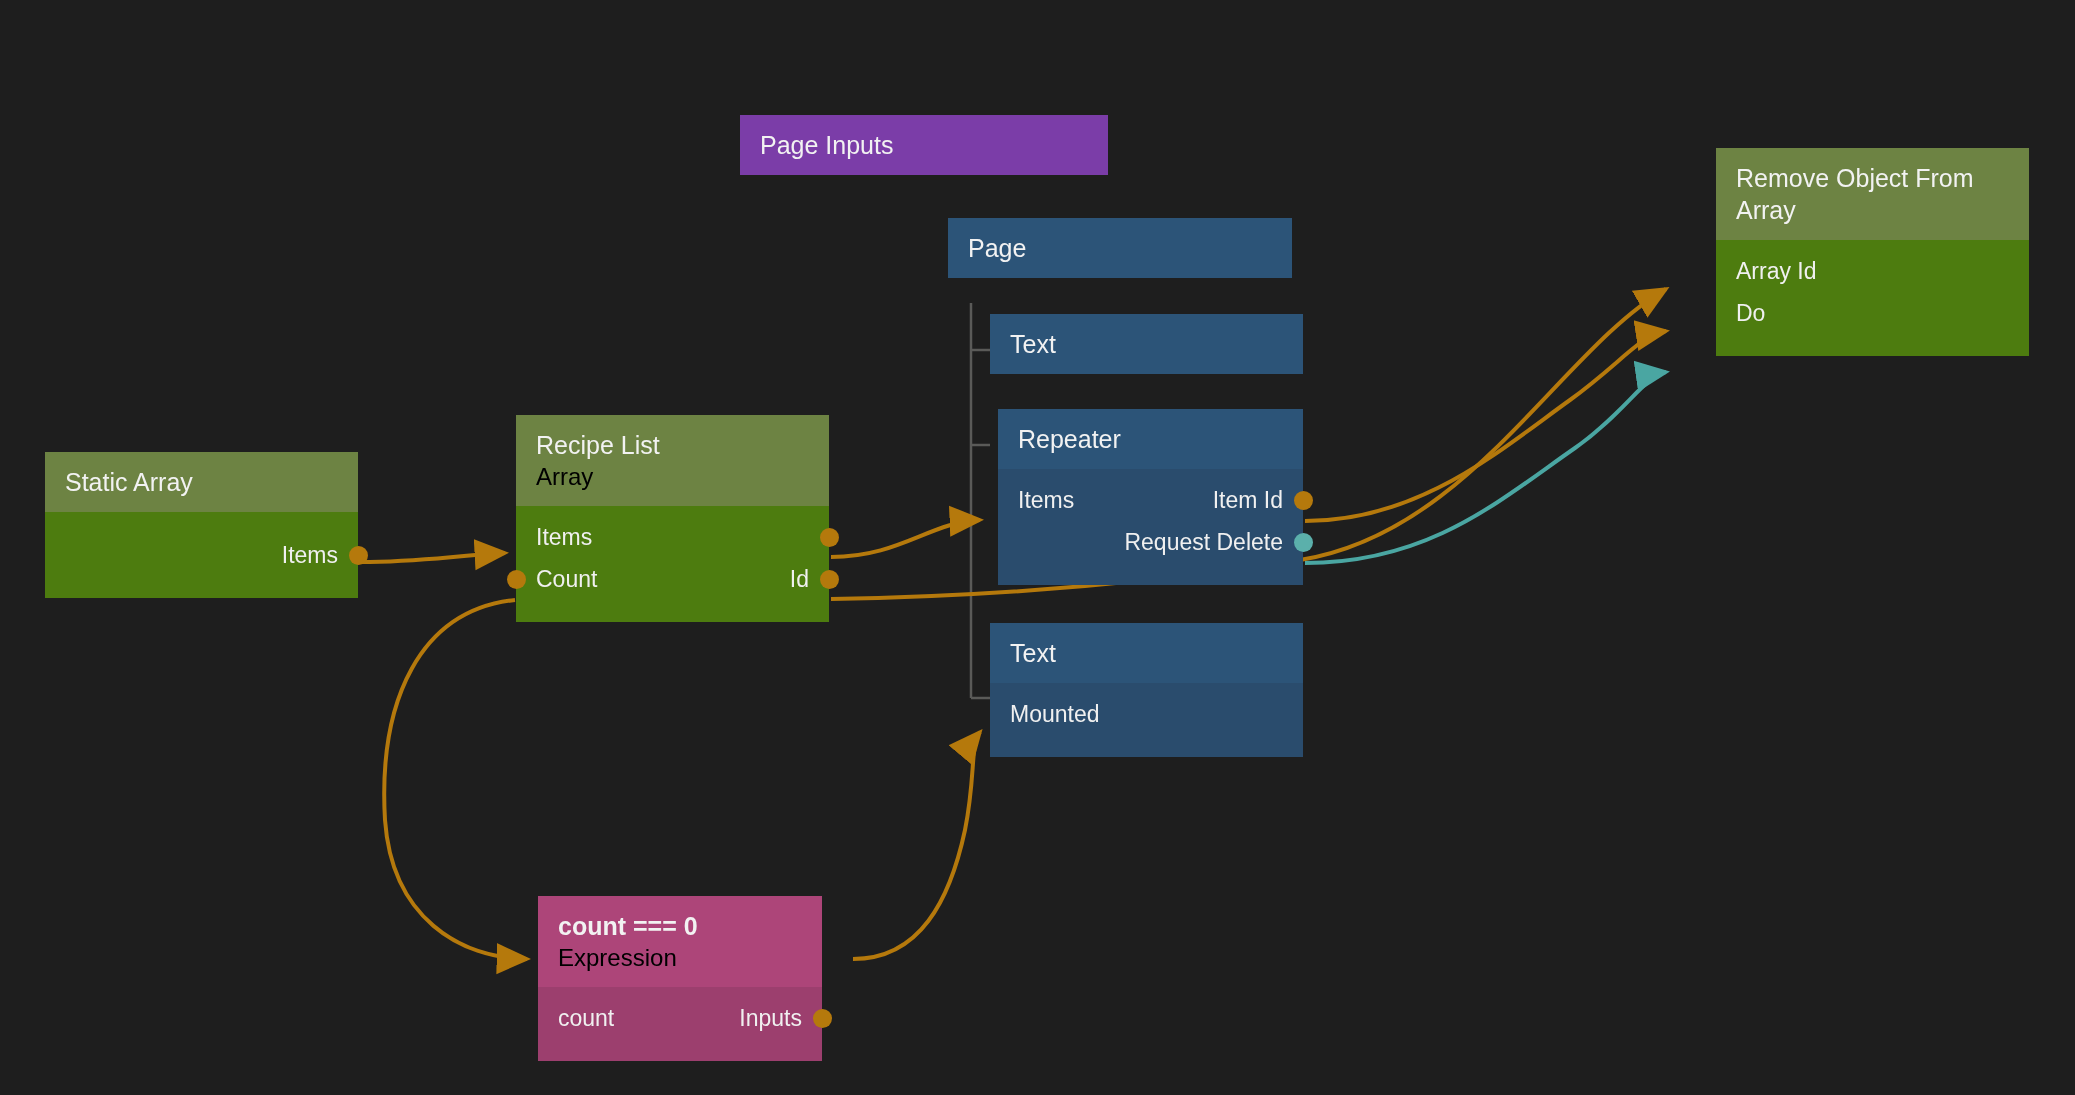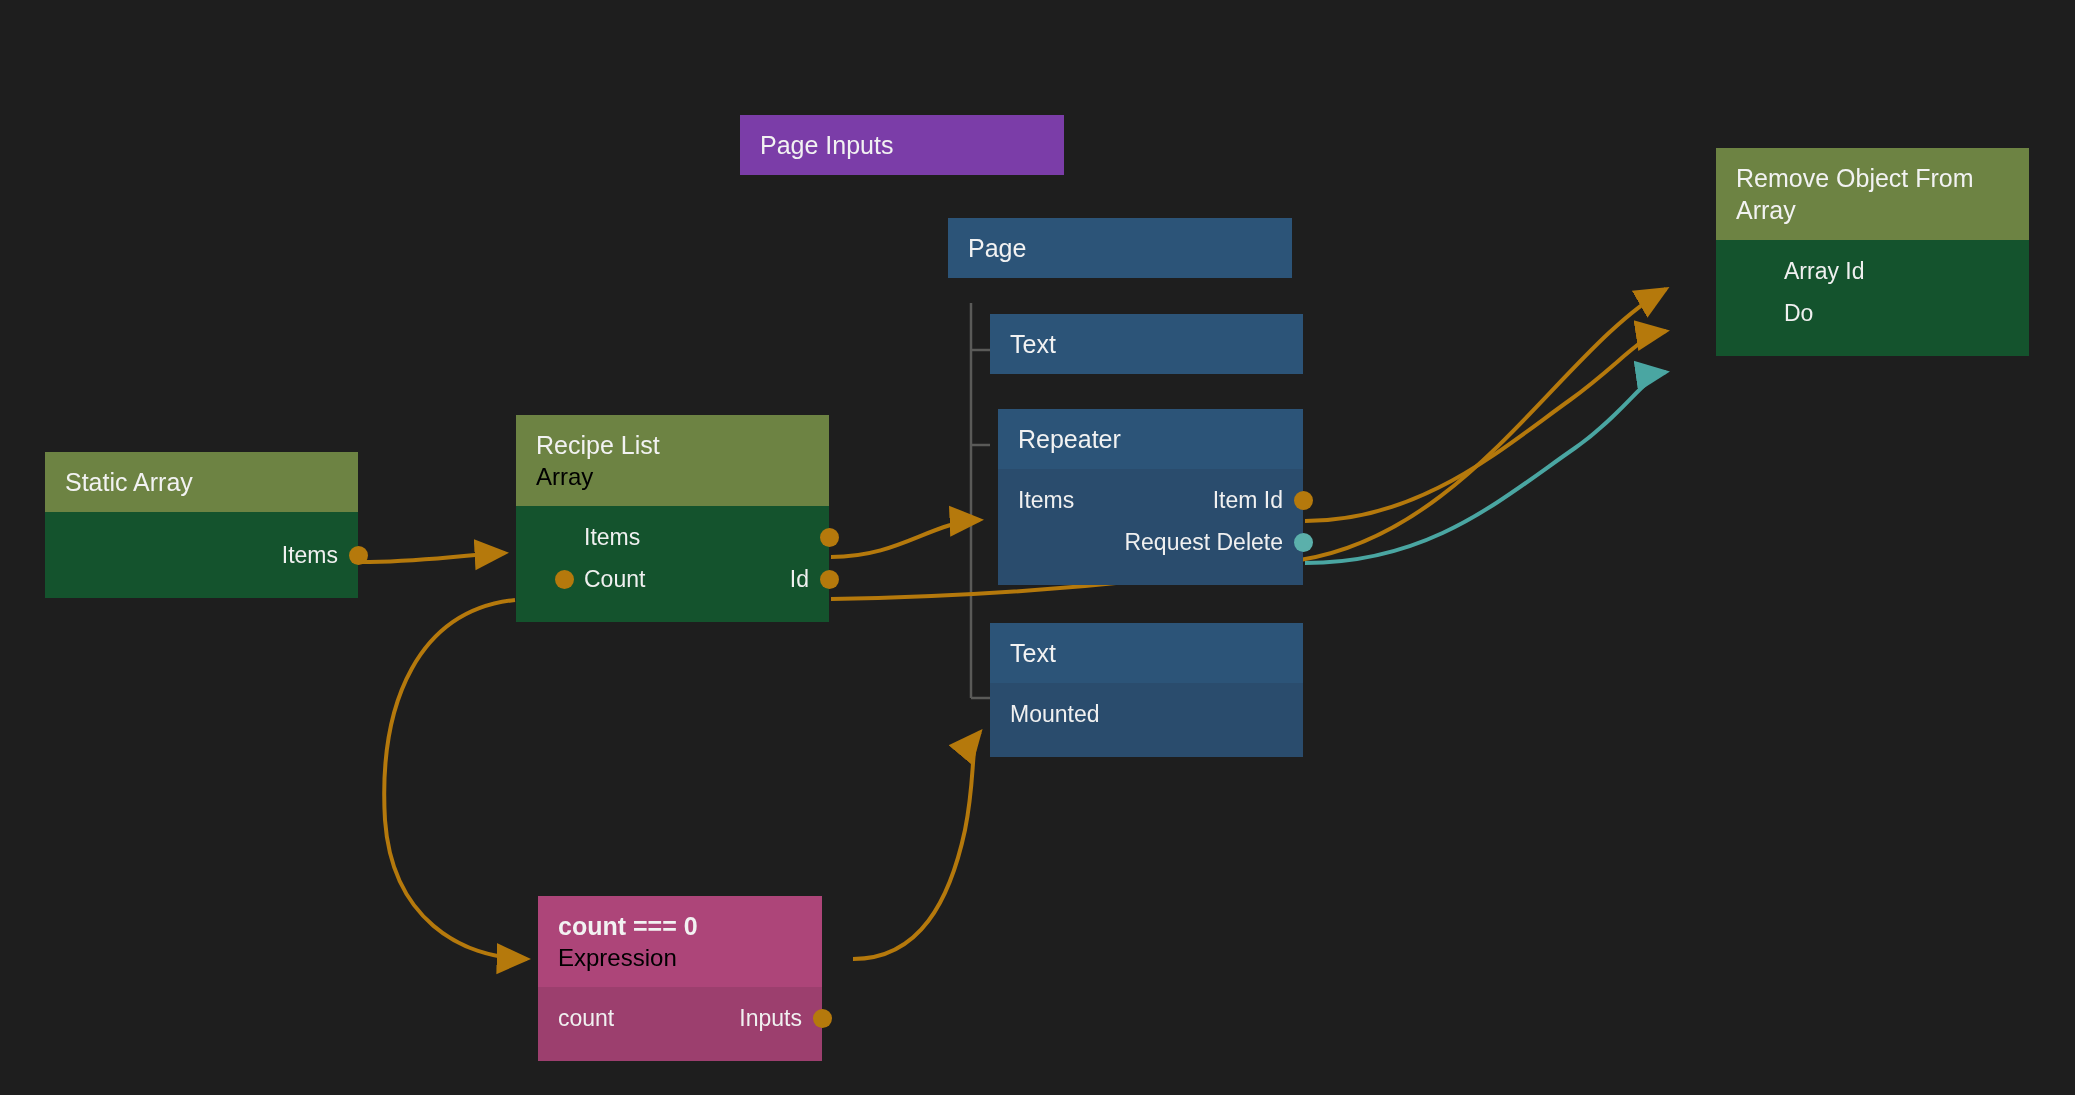--- a/index.html
+++ b/index.html
@@ -75,21 +75,21 @@
     top: 50%;
     margin-top: -9.5px;
   }
   .port-dot.left  { left: -9.5px; }
   .port-dot.right { right: -9.5px; }
   .dot-data   { background: #b5790c; }
   .dot-signal { background: #5bb0ab; }
 
   
   .green  .node-header { background: #6d8343; }
-  .green  .node-body   { background: #14532d; padding-left: 48px; }
+  .green  .node-body   { background: #4d7c0f; }
   .blue   .node-header { background: #2c5478; }
   .blue   .node-body   { background: #2a4c6d; }
   .purple .node-header { background: #7b3da8; }
   .pink   .node-header { background: #ad4579; }
   .pink   .node-body   { background: #9c3f6e; }
 </style>
 </head>
 <body>
 
 <div id="canvas">
@@ -124,21 +124,21 @@
     <path d="M 1305 521 C 1420 521, 1500 450, 1570 400
              C 1620 364, 1640 335, 1666 331" stroke="#b5790c" stroke-width="4" fill="none" marker-end="url(#arrow-data)"></path>
 
     <path d="M 1305 563 C 1430 563, 1500 500, 1575 448
              C 1625 413, 1645 375, 1666 372" stroke="#4aa6a2" stroke-width="4" fill="none" marker-end="url(#arrow-signal)"></path>
 
     <path d="M 853 959 C 920 959, 950 900, 965 830
              C 976 775, 970 744, 980 732" stroke="#b5790c" stroke-width="4" fill="none" marker-end="url(#arrow-data)"></path>
   </svg>
 
-  <div class="node purple header-only" style="left:740px; top:115px; width:324px;">
+  <div class="node purple header-only" style="left:740px; top:115px; width:368px;">
     <div class="node-header">
       <div class="node-title">Page Inputs</div>
     </div>
 
   </div>
 
   <div class="node blue header-only" style="left:948px; top:218px; width:344px;">
     <div class="node-header">
       <div class="node-title">Page</div>
     </div>

